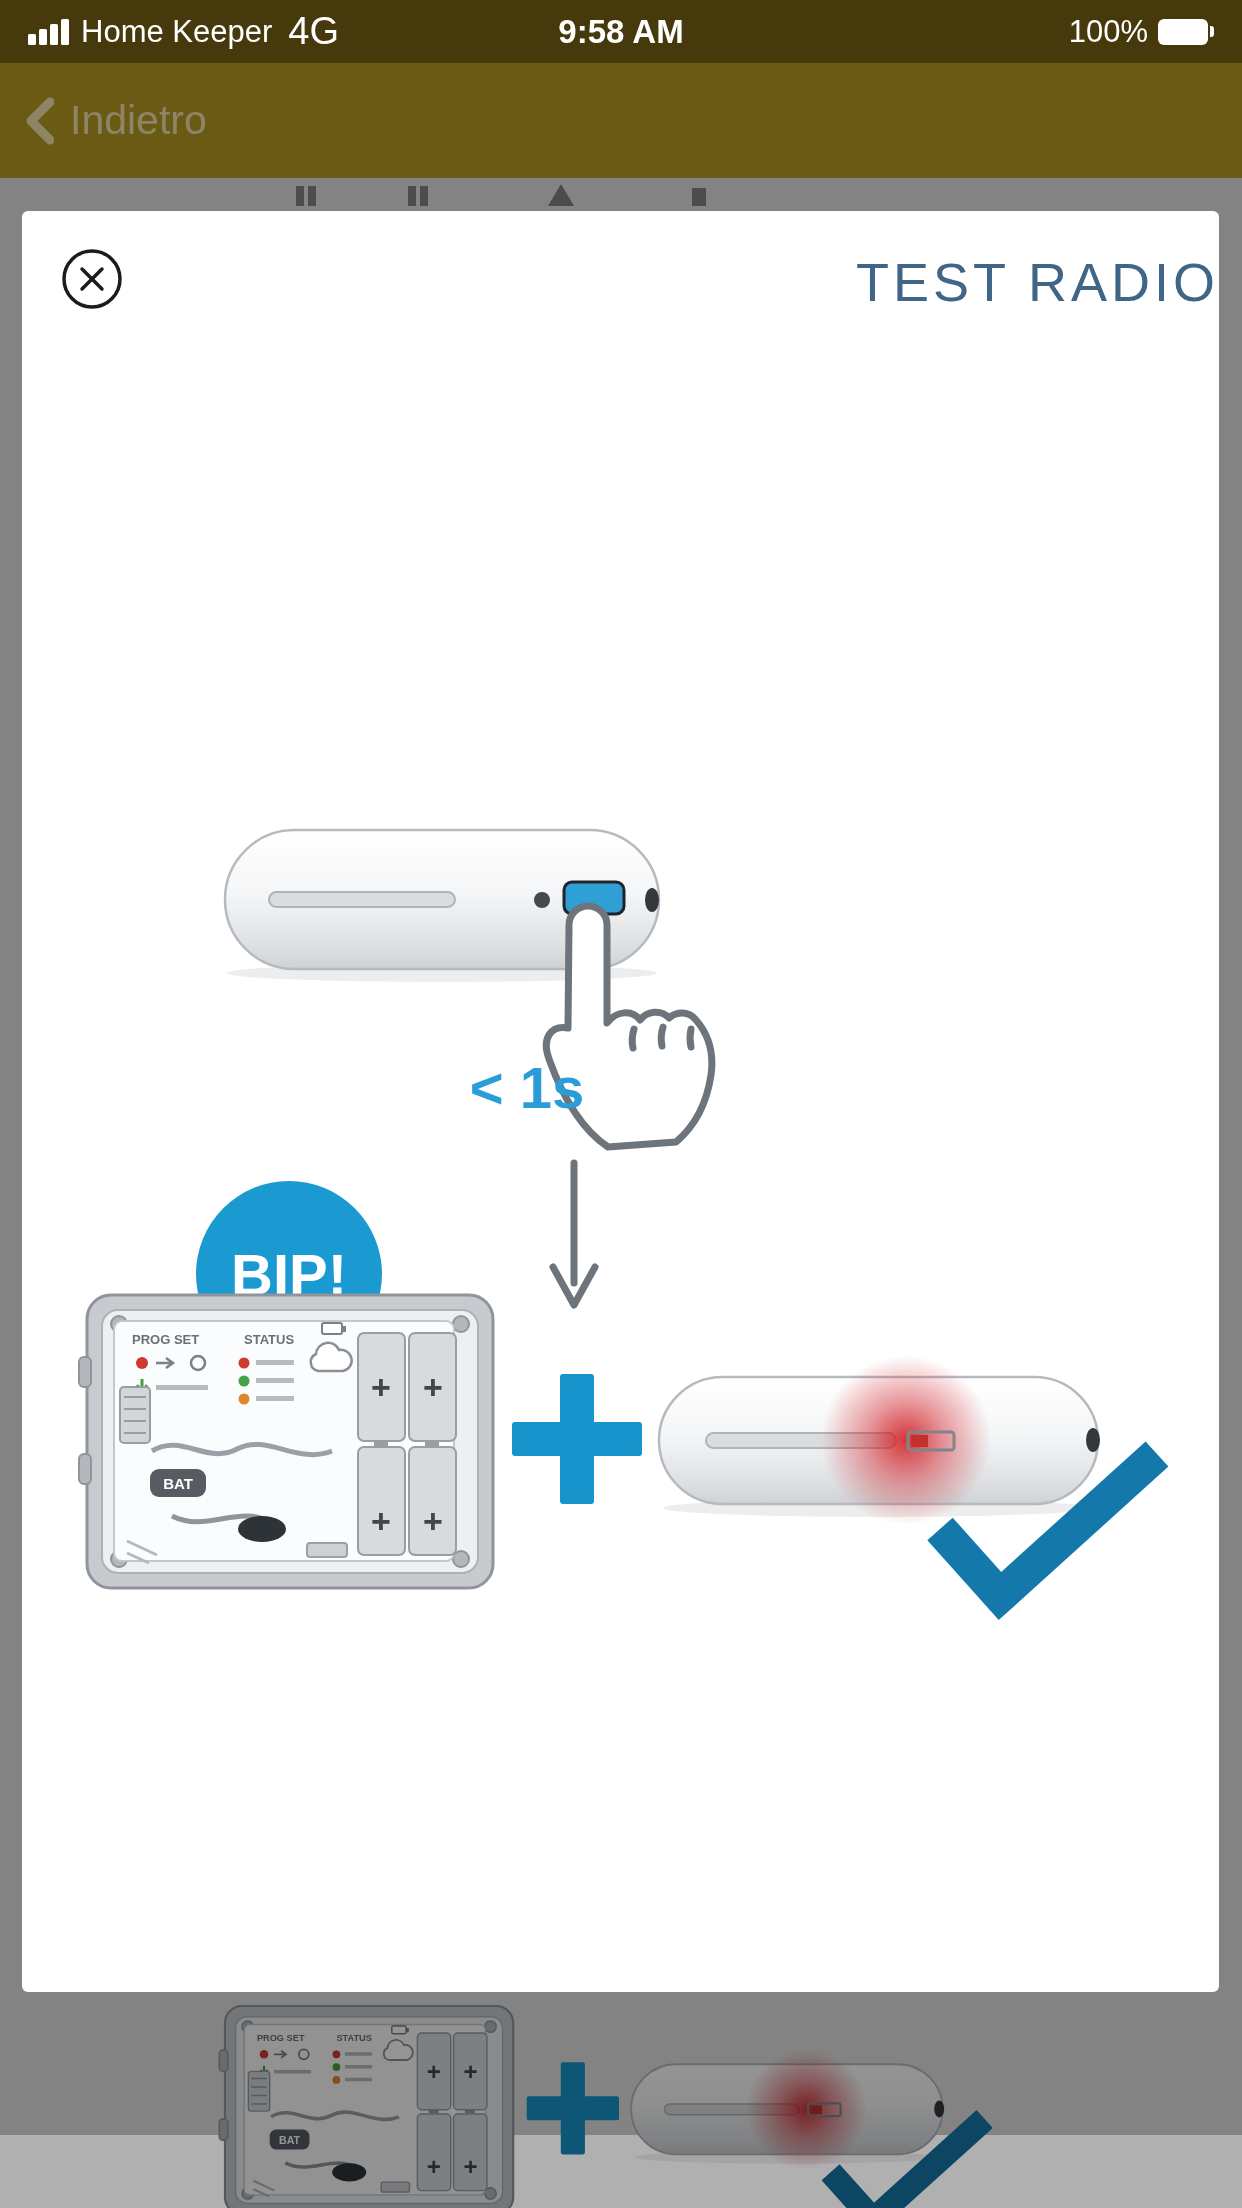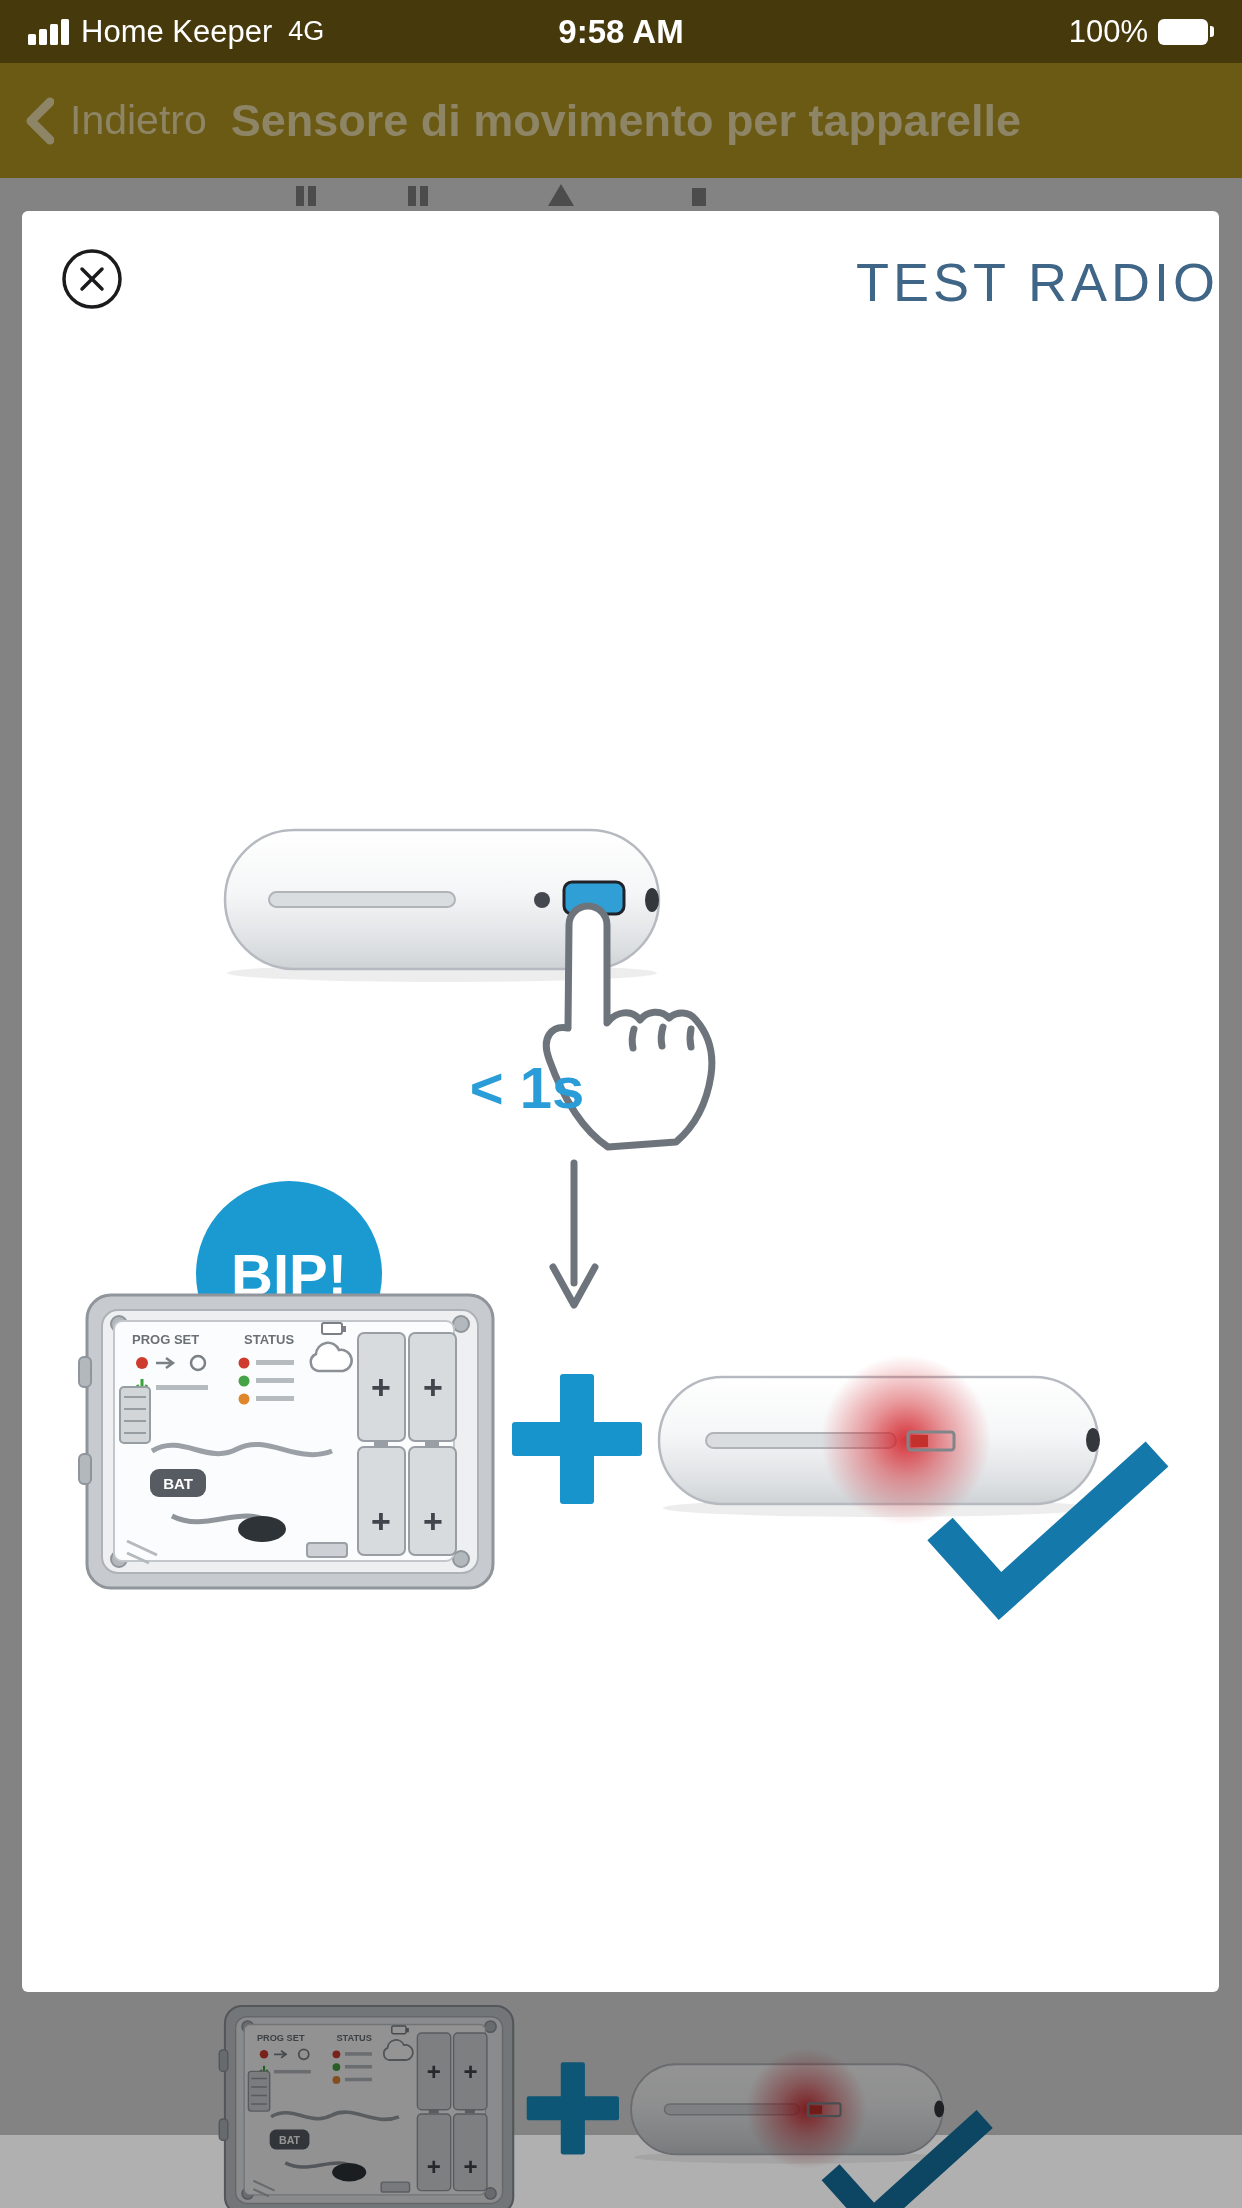--- a/index.html
+++ b/index.html
@@ -11,21 +11,21 @@
   
   .statusbar{
     position:absolute;top:0;left:0;width:100%;height:63px;
     background:#46390b;color:#fff;display:flex;align-items:center;
     padding:8px 28px;box-sizing:border-box;z-index:20;
   }
   .signal{display:inline-flex;align-items:flex-end;gap:3px;margin-right:12px;}
   .signal span{width:8px;background:#fff;border-radius:1.5px;display:block;}
   .sb1{height:11px}.sb2{height:16px}.sb3{height:21px}.sb4{height:26px}
   .carrier{font-size:31px;margin-right:16px;}
-  .network{font-size:27px;}
+  .network{font-size:38px;}
   .time{position:absolute;left:50%;transform:translateX(-50%);font-size:33px;font-weight:700;}
   .sb-right{margin-left:auto;display:flex;align-items:center;gap:10px;}
   .batt-pct{font-size:31px;}
   .batt{display:flex;align-items:center;}
   .batt-body{width:50px;height:26px;background:#fff;border-radius:6px;}
   .batt-tip{width:4px;height:11px;background:#fff;border-radius:0 3px 3px 0;margin-left:2px;}
   
   .navbar{
     position:absolute;top:63px;left:0;width:100%;height:115px;
     background:#6b5a13;display:flex;align-items:center;
@@ -82,21 +82,20 @@
     </span>
   </div>
 
   <div class="navbar">
     <button class="back-btn">
       <svg width="28" height="48" viewBox="0 0 28 48">
         <polyline points="24,5 5,24 24,43" fill="none" stroke="#8d8566" stroke-width="9" stroke-linecap="round" stroke-linejoin="round"></polyline>
       </svg>
       <span>Indietro</span>
     </button>
-    <span class="nav-title">Sensore di movimento per tapparelle</span>
   </div>
 
   <div class="dim-content">
     <div class="peek-glyphs">
       <span class="pg1"></span>
         <span class="pg2"></span>
         <span class="pg3"></span>
         <span class="pg4"></span>
     </div>
     <div class="bottom-band"></div>

